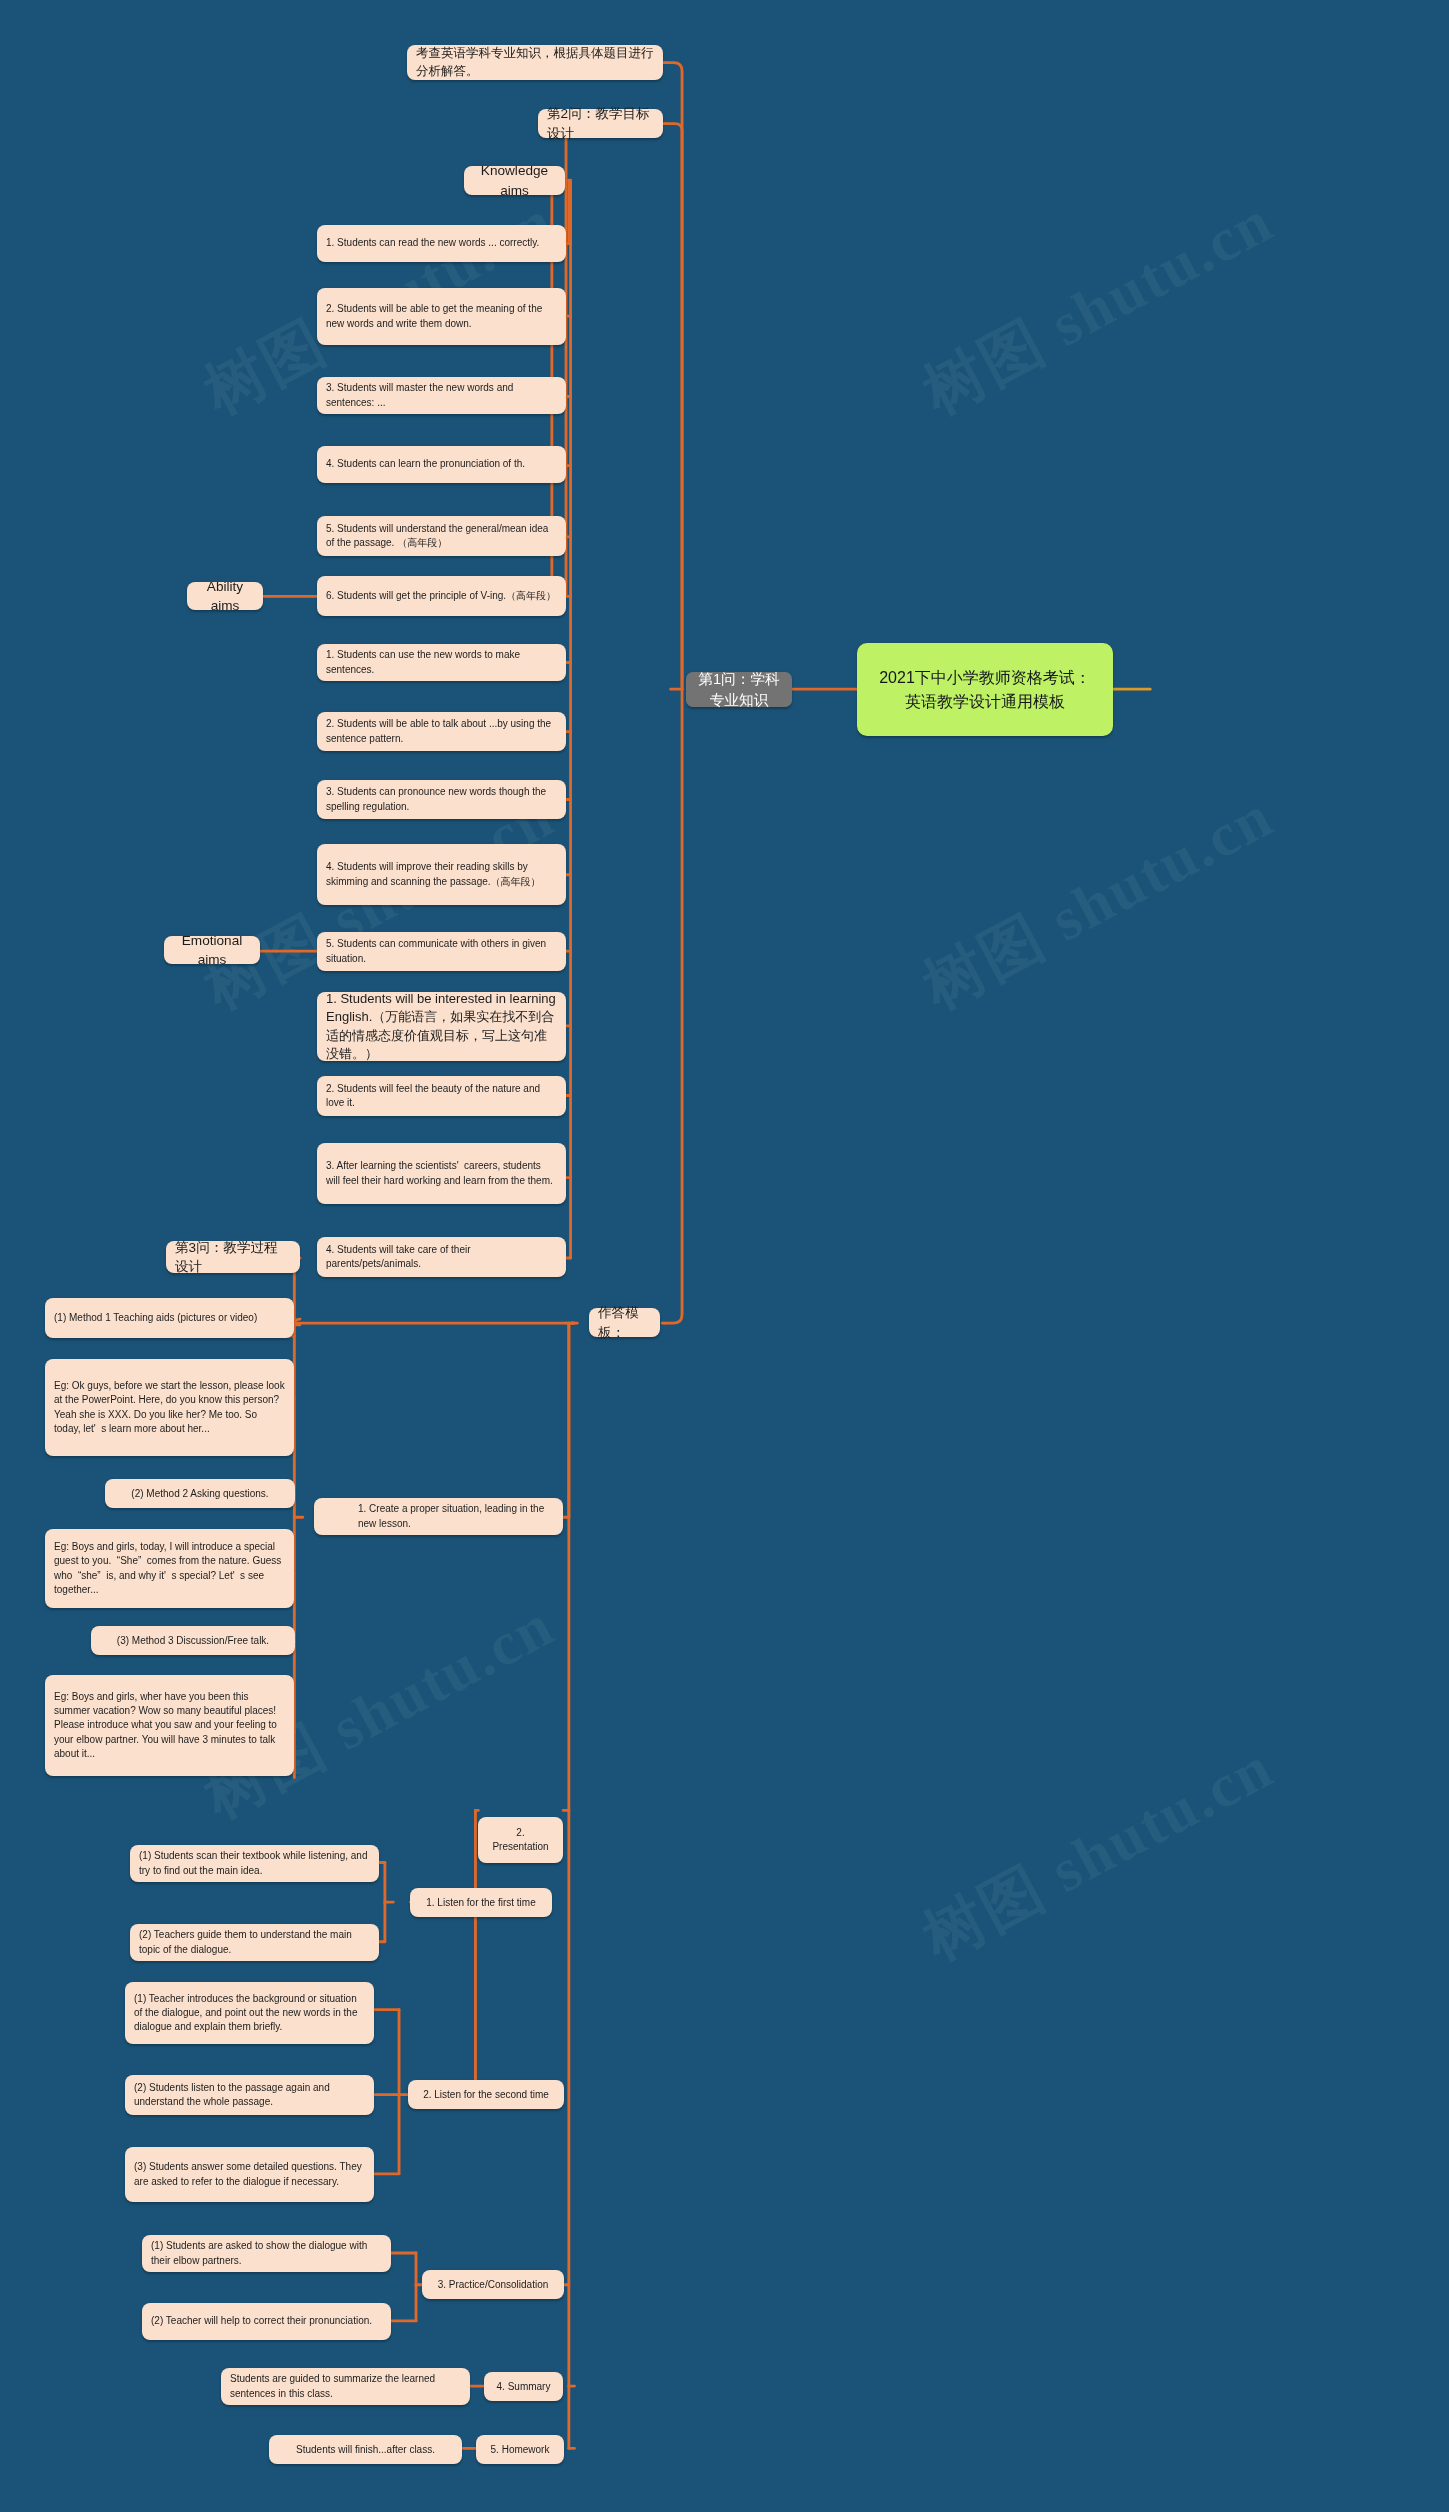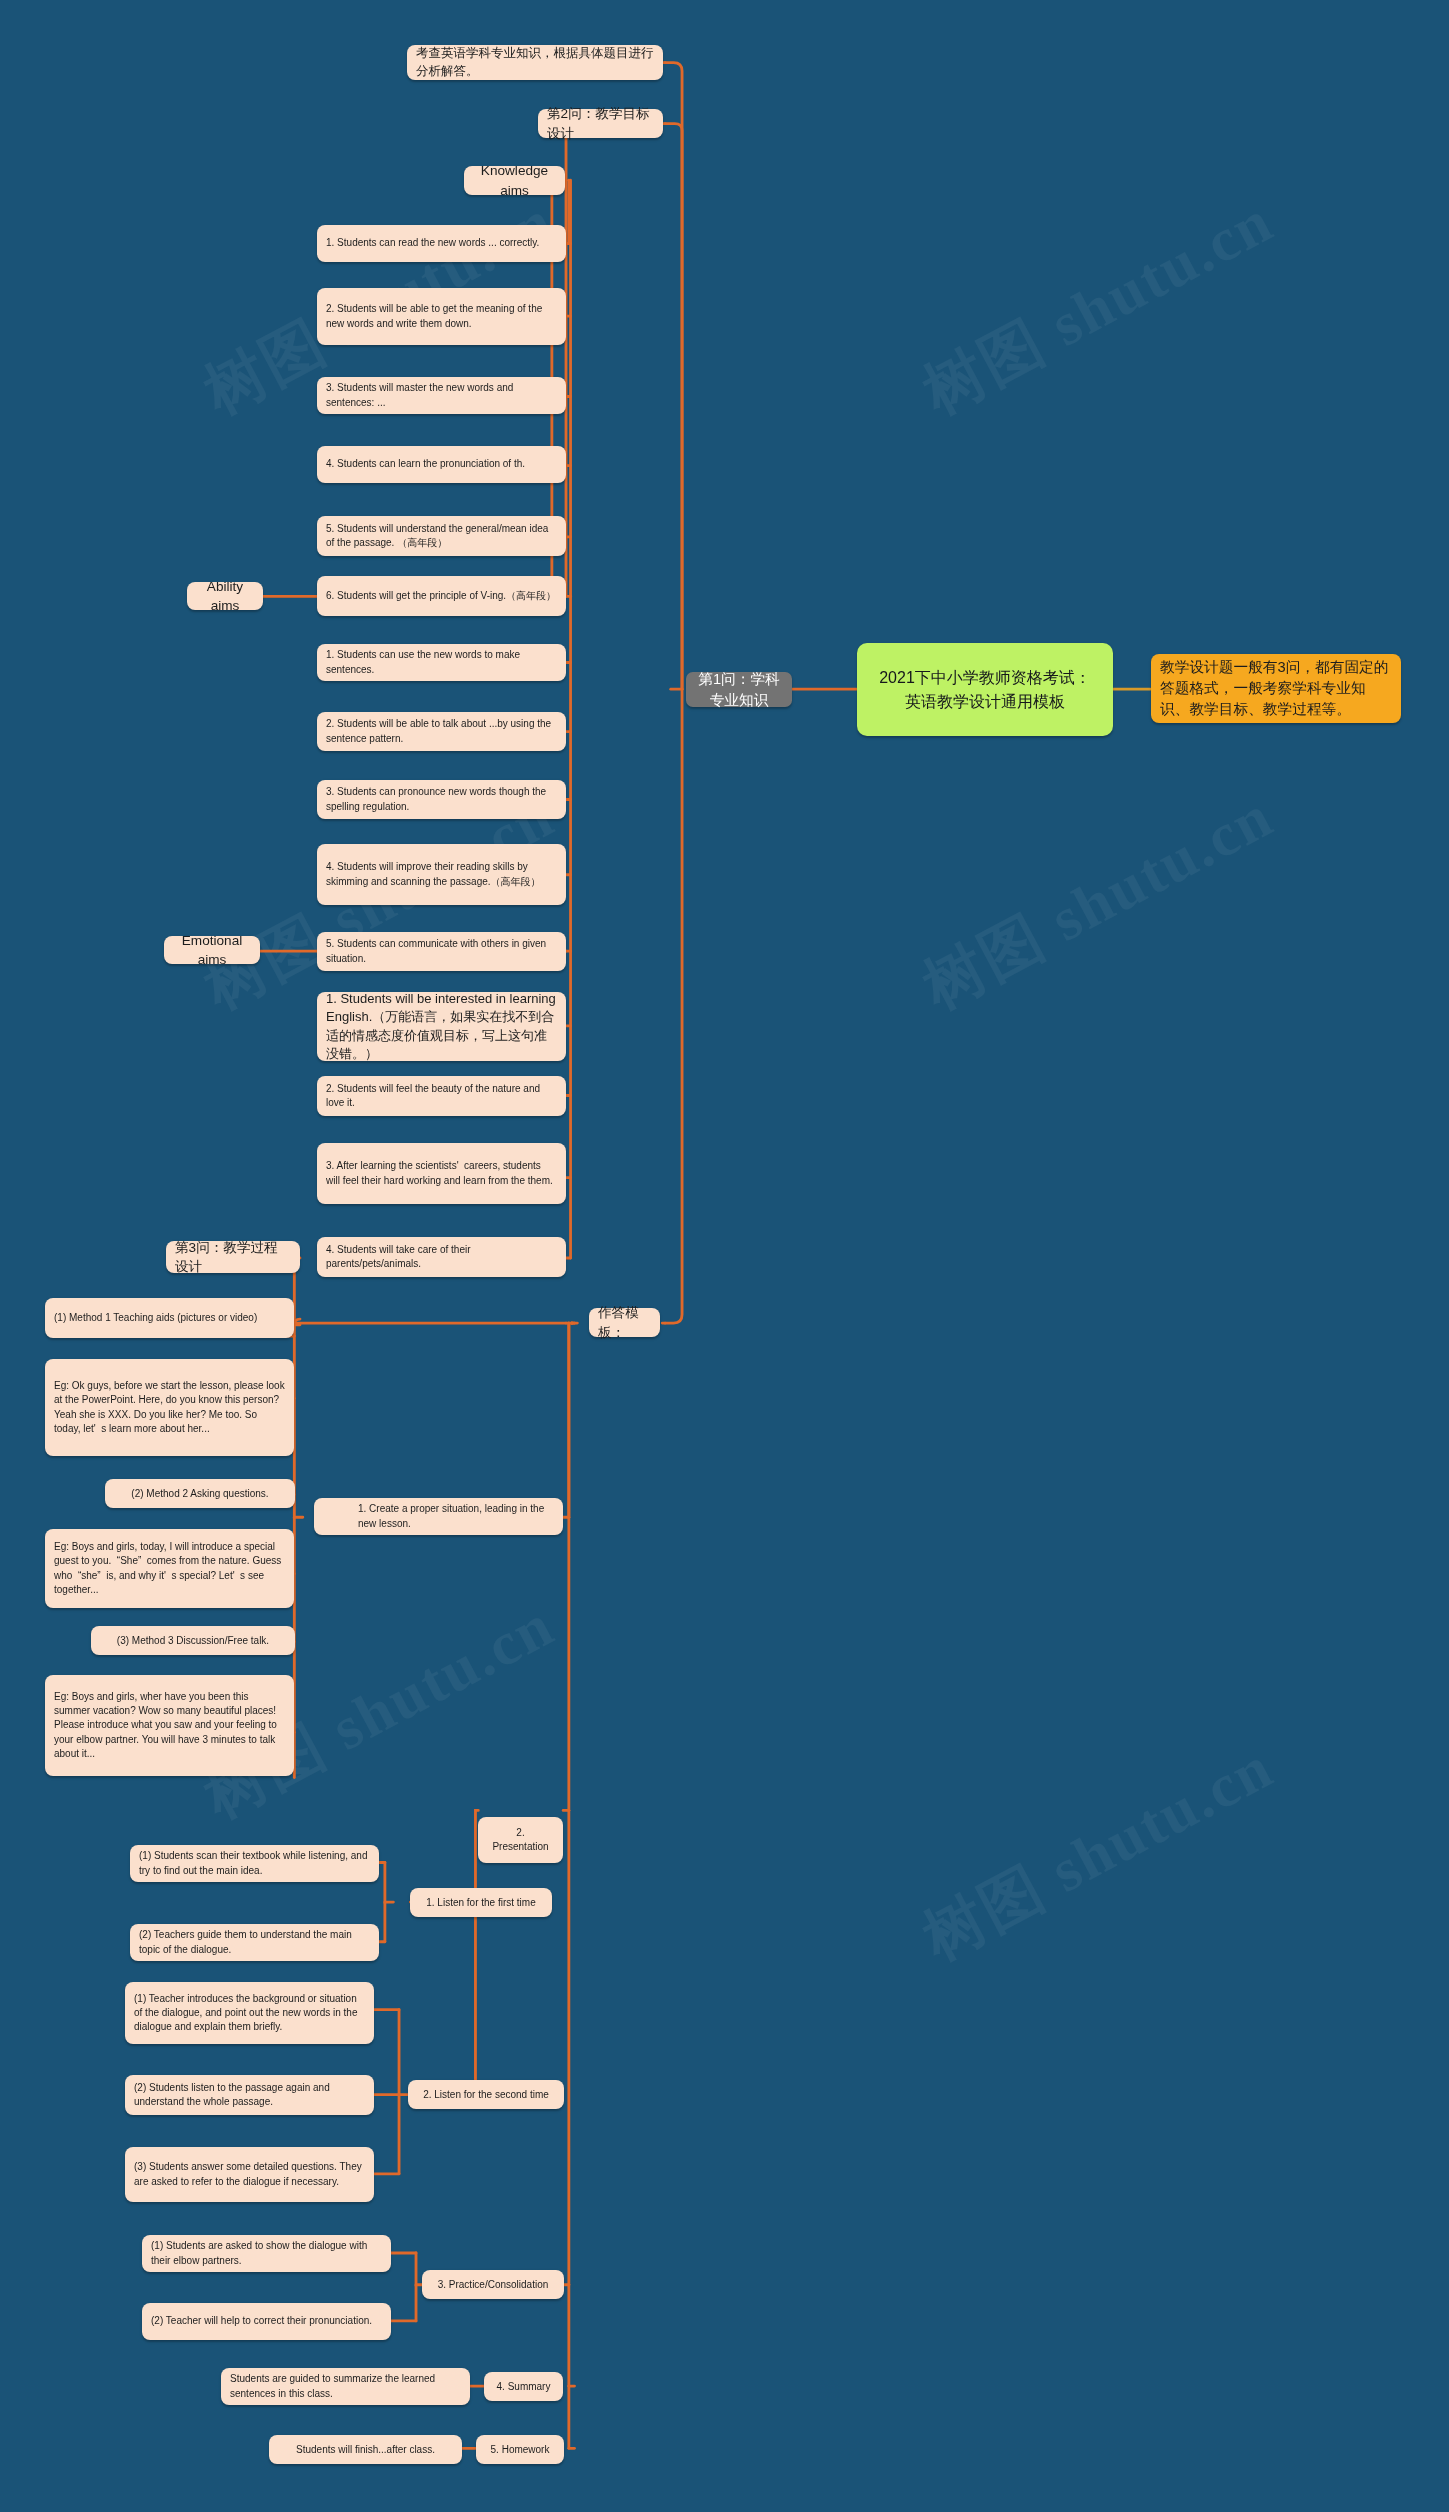--- a/index.html
+++ b/index.html
@@ -200,21 +200,20 @@
       <path d="M735 4100 H690"></path>
 
       <path d="M855 4215 H830"></path>
 
       <path d="M840 4325 H815"></path>
     </g>
   </svg>
 
   <div class="node center cjk" style="left:857px;top:643px;width:256px;height:93px;">2021下中小学教师资格考试：英语教学设计通用模板</div>
 
-  <div class="node amber cjk" style="left:1151px;top:654px;width:250px;height:69px;">教学设计题一般有3问，都有固定的答题格式，一般考察学科专业知识、教学目标、教学过程等。</div>
 
   <div class="node q1 cjk" style="left:686px;top:672px;width:106px;height:35px;">第1问：学科专业知识</div>
 
   <div class="node cjk" style="left:407px;top:45px;width:256px;height:35px;font-size:12.5px;">考查英语学科专业知识，根据具体题目进行分析解答。</div>
 
   <div class="node cjk" style="left:538px;top:109px;width:125px;height:29.4px;font-size:13.6px;justify-content:center;">第2问：教学目标设计</div>
 
   <div class="node pill" style="left:464px;top:166px;width:101px;height:29.4px;font-size:13.6px;">Knowledge aims</div>
 
   <div class="node" style="left:317px;top:225px;width:249px;height:37px;">1. Students can read the new words ... correctly.</div>

